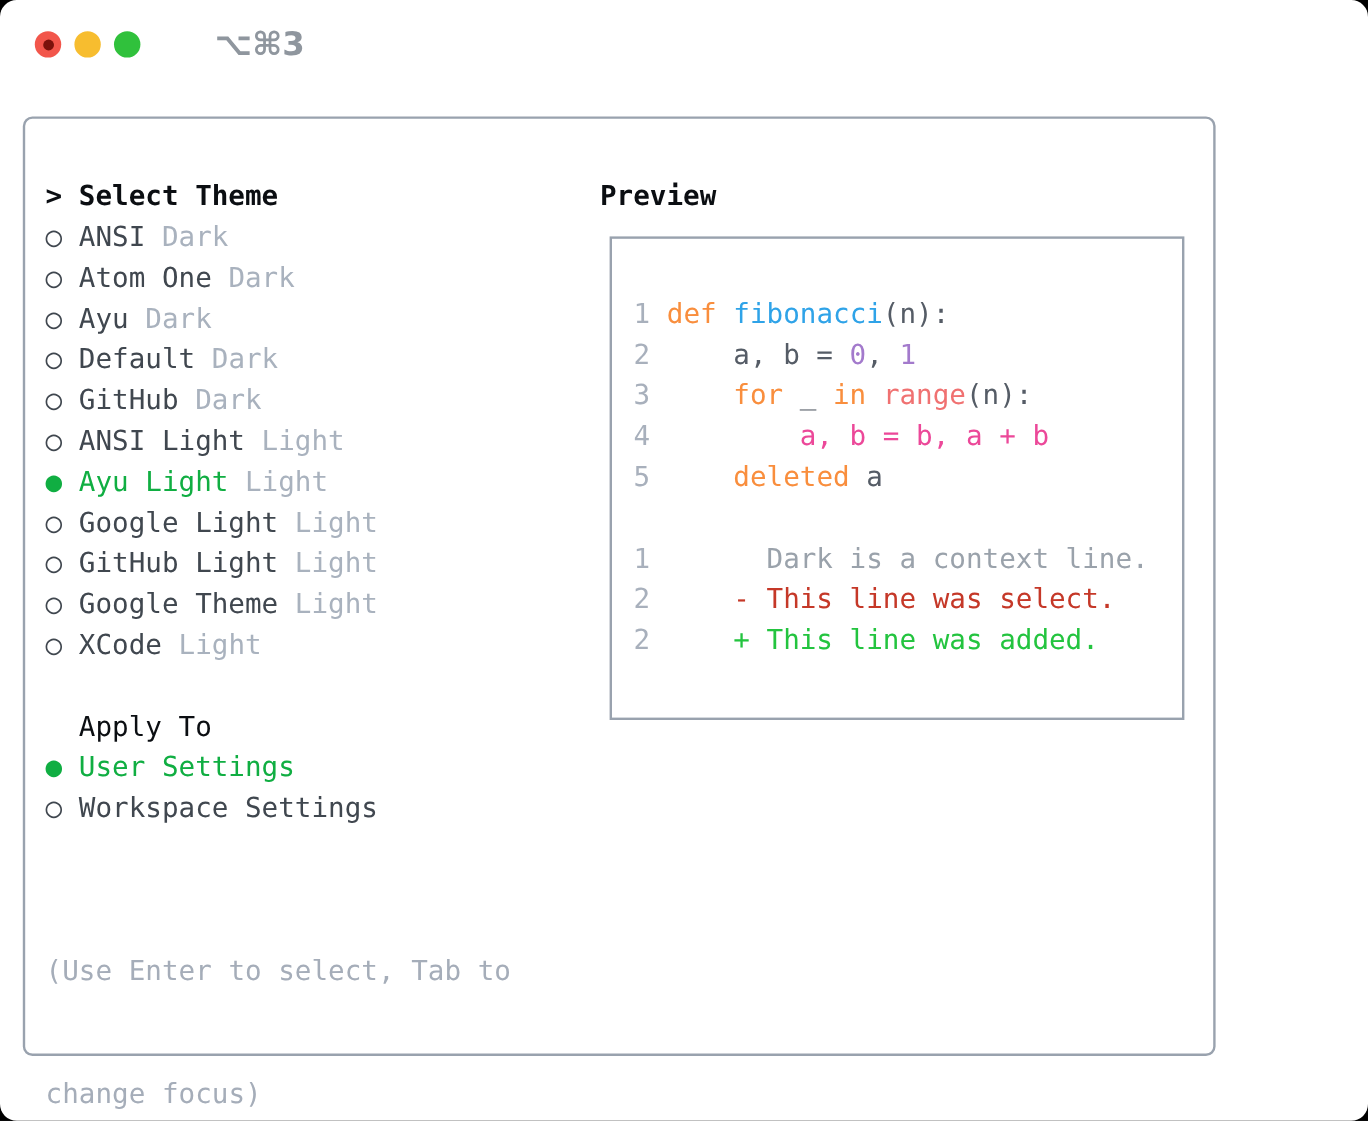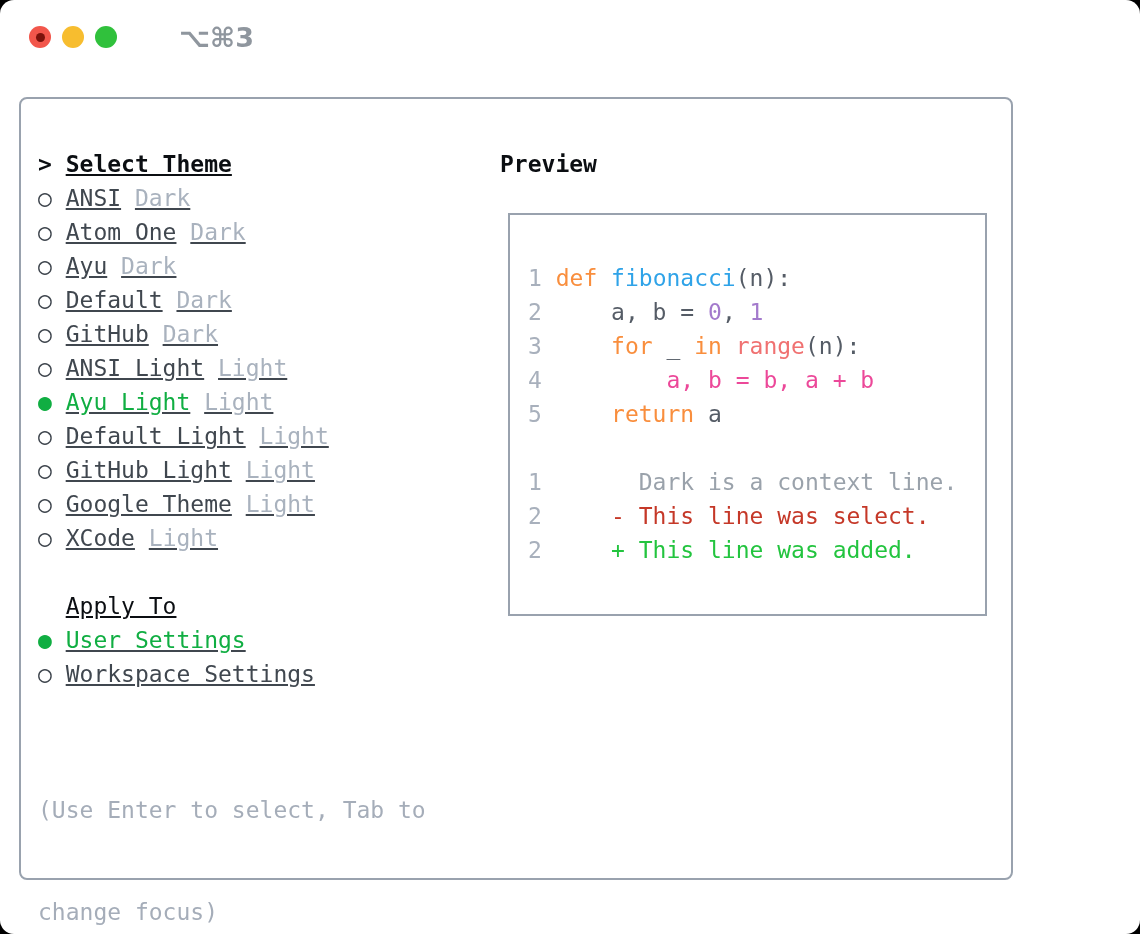--- a/index.html
+++ b/index.html
@@ -27,34 +27,34 @@
   }
   
   .panel {
     position: absolute; left: 19px; top: 97px; width: 994px; height: 783px;
     border: 2px solid var(--border); border-radius: 8px;
     background: #fff; display: flex; padding: 48px 24px 0 17px;
   }
   .col-left  { width: 462px; flex: none; }
   .col-right { flex: 1; }
   .row { height: 34px; line-height: 34px; font-size: 23px; white-space: pre;
-         color: var(--text_dark); text-decoration: underline; }
+         color: var(--text_dark); }
   .row.spacer { height: 34px; }
   .row.header { font-weight: 700; color: var(--title_black); }
   .caret  { display: inline-block; width: 2ch; font-weight: 700; color: var(--title_black); }
   .bullet { display: inline-block; width: 2ch; color: var(--text_dark); }
   .tag    { color: var(--muted); margin-left: 1ch; text-align: center; }
   .row.selected .bullet, .row.selected .name { color: var(--accent_green); }
   .apply-header { color: var(--title_black); padding-left: 2ch; }
   .hint { font-size: 23px; line-height: 34px; color: var(--hint); white-space: pre; }
   
   .preview-title { height: 34px; line-height: 34px; font-size: 23px;
                    font-weight: 700; color: var(--title_black); }
   .preview-box {
-    margin-left: 8px; margin-top: 32px; height: 403px;
+    margin-left: 8px; margin-top: 16px; height: 403px;
     border: 2px solid var(--border); background: #fff;
     padding: 46px 0 0 18px;
   }
   .code-line { height: 34px; line-height: 34px; font-size: 23px; white-space: pre; }
   .lnum { display: inline-block; width: 2ch; color: var(--line_number); }
 </style>
 </head>
 <body>
 
 <div class="window">
@@ -71,21 +71,21 @@
     <div class="col-left">
       <div class="row header"><span class="caret">&gt;</span><span>Select Theme</span></div>
       <div id="theme-list">
           <div class="row item"><span class="bullet">○</span><span class="name">ANSI</span><span class="tag">Dark</span></div>
           <div class="row item"><span class="bullet">○</span><span class="name">Atom One</span><span class="tag">Dark</span></div>
           <div class="row item"><span class="bullet">○</span><span class="name">Ayu</span><span class="tag">Dark</span></div>
           <div class="row item"><span class="bullet">○</span><span class="name">Default</span><span class="tag">Dark</span></div>
           <div class="row item"><span class="bullet">○</span><span class="name">GitHub</span><span class="tag">Dark</span></div>
           <div class="row item"><span class="bullet">○</span><span class="name">ANSI Light</span><span class="tag">Light</span></div>
           <div class="row item selected"><span class="bullet">●</span><span class="name">Ayu Light</span><span class="tag">Light</span></div>
-          <div class="row item"><span class="bullet">○</span><span class="name">Default Light</span><span class="tag">Light</span></div>
+          <div class="row item"><span class="bullet">○</span><span class="name">Google Light</span><span class="tag">Light</span></div>
           <div class="row item"><span class="bullet">○</span><span class="name">GitHub Light</span><span class="tag">Light</span></div>
           <div class="row item"><span class="bullet">○</span><span class="name">Google Theme</span><span class="tag">Light</span></div>
           <div class="row item"><span class="bullet">○</span><span class="name">XCode</span><span class="tag">Light</span></div>
         </div>
       <div class="row spacer"></div>
       <div class="row apply-header">Apply To</div>
       <div id="apply-list">
           <div class="row item selected"><span class="bullet">●</span><span class="name">User Settings</span></div>
           <div class="row item"><span class="bullet">○</span><span class="name">Workspace Settings</span></div>
         </div>
@@ -97,21 +97,21 @@
     </div>
 
     <div class="col-right">
       <div class="preview-title">Preview</div>
       <div class="preview-box">
         <div id="code">
             <div class="code-line"><span class="lnum">1</span><span style="color: rgb(249, 142, 61);">def</span><span style="color: rgb(85, 92, 102);"> </span><span style="color: rgb(47, 163, 232);">fibonacci</span><span style="color: rgb(85, 92, 102);">(n):</span></div>
             <div class="code-line"><span class="lnum">2</span><span style="color: rgb(85, 92, 102);">    a, b = </span><span style="color: rgb(163, 122, 204);">0</span><span style="color: rgb(85, 92, 102);">, </span><span style="color: rgb(163, 122, 204);">1</span></div>
             <div class="code-line"><span class="lnum">3</span><span style="color: rgb(85, 92, 102);">    </span><span style="color: rgb(249, 142, 61);">for</span><span style="color: rgb(85, 92, 102);"> _ </span><span style="color: rgb(249, 142, 61);">in</span><span style="color: rgb(85, 92, 102);"> </span><span style="color: rgb(240, 113, 113);">range</span><span style="color: rgb(85, 92, 102);">(n):</span></div>
             <div class="code-line"><span class="lnum">4</span><span style="color: #ec4899;">        a, b = b, a + b</span></div>
-            <div class="code-line"><span class="lnum">5</span><span style="color: rgb(85, 92, 102);">    </span><span style="color: rgb(249, 142, 61);">return</span><span style="color: rgb(85, 92, 102);"> a</span></div>
+            <div class="code-line"><span class="lnum">5</span><span style="color: rgb(85, 92, 102);">    </span><span style="color: rgb(249, 142, 61);">deleted</span><span style="color: rgb(85, 92, 102);"> a</span></div>
             <div class="code-line"><span class="lnum"></span></div>
             <div class="code-line"><span class="lnum">1</span><span style="color: rgb(154, 162, 171);">      Dark is a context line.</span></div>
             <div class="code-line"><span class="lnum">2</span><span style="color: rgb(197, 56, 40);">    - This line was select.</span></div>
             <div class="code-line"><span class="lnum">2</span><span style="color: rgb(35, 196, 63);">    + This line was added.</span></div>
           </div>
       </div>
     </div>
   </div>
 </div>
 

